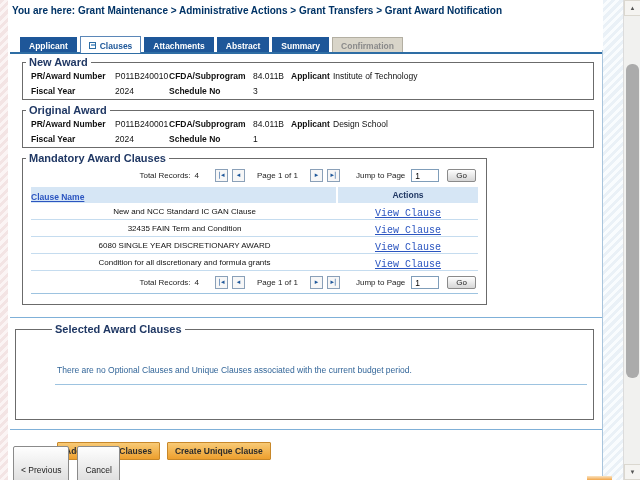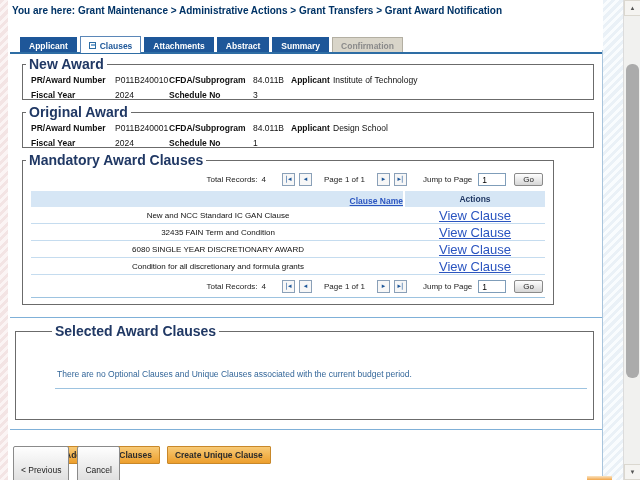--- a/index.html
+++ b/index.html
@@ -37,50 +37,50 @@
   .tab { background:#1E5799; color:#fff; font-size:8.5px; font-weight:bold; padding:3px 8px 0 8px;
     margin-right:3px; height:15px; border:1px solid #1E5799; border-bottom:none; white-space:nowrap; }
   .tab.active { background:#fff; color:#1E5799; border:1px solid #5B87B8; border-bottom:none; height:17px; margin-top:-1px; padding-top:4px; }
   .tab.disabled { background:#D9D5C9; color:#8a8a8a; border:1px solid #B3AFA2; border-bottom:none; }
   .tab-ico { display:inline-block; width:7px; height:7px; border:1px solid #2E6DA4; background:#fff; margin-right:4px; }
   .tab-ico span { display:block; width:4px; height:2px; background:#7AA7D0; margin:1px; }
   .tab-underline { position:absolute; left:10px; top:52px; width:592px; height:2px; background:#2E6DA4; z-index:1; }
 
   
   fieldset { position:absolute; border:1px solid #6b6b6b; background:#fff; }
-  legend { font-size:14px; font-weight:bold; color:#203864; padding:0 3px; margin-left:3px; }
+  legend { font-size:11px; font-weight:bold; color:#203864; padding:0 3px; margin-left:3px; }
   .fs-new { left:22px; top:56px;  width:572px; height:44px; }
   .fs-orig { left:22px; top:104px; width:572px; height:44px; }
-  .fs-mand { left:22px; top:152px; width:532px; height:153px; }
+  .fs-mand { left:22px; top:152px; width:465px; height:153px; }
   .fs-sel  { left:15px; top:323px; width:579px; height:97px;padding-left:33px; }
 
   .fr { display:flex; padding:2px 8px 0 8px; font-size:8.5px; line-height:13px; }
   .fl { font-weight:bold; }
   .c1l{width:84px;} .c1v{width:54px;} .c2l{width:84px;} .c2v{width:38px;} .c3l{width:42px;} .c3v{flex:1;}
 
   
   .pag { display:flex; align-items:center; justify-content:flex-end; margin:5px 10px 0 0; font-size:8px; color:#222; }
   .pag .lbl { margin-right:4px; }
   .pag .sp14{width:14px;} .pag .sp10{width:10px;}
   .nav-btn { width:13px; height:13px; border:1px solid #8aa0b8; background:#f7f7f7; color:#1E5799;
     font-family:"DejaVu Sans", sans-serif; font-size:7px; line-height:11px; text-align:center; margin:0 2px; }
   .jump-input { width:28px; height:13px; border:1px solid #7f9db9; font-size:8.5px; padding:0 0 0 3px; margin:0 8px 0 6px; }
   .go-btn { font-size:8px; padding:1px 8px; border:1px solid #8a8a8a; border-radius:2px;
     background:linear-gradient(#fefefe,#d6d6d6); color:#222; }
 
   
   .clause-table { margin:5px 8px 0 8px; }
   .thead { display:flex; background:#D6E6F5; height:16px; align-items:center; }
-  .th1 { flex:1; text-align:right; border-right:2px solid #fff; }
+  .th1 { flex:1; text-align:left; border-right:2px solid #fff; }
   .th2 { width:140px; text-align:center; font-size:8.5px; font-weight:bold; color:#203864; }
   .col-link { font-size:8.5px; font-weight:bold; color:#2B55C0; text-decoration:underline; cursor:pointer; }
   .trow { display:flex; height:17px; align-items:center; border-bottom:1px solid #C5DCEF; }
   .td1 { flex:1; text-align:center; font-size:8px; color:#111; }
   .td2 { width:140px; text-align:center; }
-  .view-link { font-size:13px; color:#2B55C0; text-decoration:underline; cursor:pointer; }
+  .view-link { font-size:10px; color:#2B55C0; text-decoration:underline; cursor:pointer;font-family:Liberation Mono, monospace; }
   .table-bottom { margin:4px 8px 0 8px; border-top:1px solid #9DC3E0; }
 
   
   .hr-blue { position:absolute; left:10px; width:592px; height:1px; background:#7FB0D8; }
   .hr1 { top:317px; } .hr2 { top:429px; }
 
   
   .sel-msg { margin:30px 8px 0 8px; font-size:8.5px; color:#336699; }
   .sel-hr { margin:9px 6px 0 6px; border-top:1px solid #9DC3E0; }
   .sel-btns { margin:9px 0 0 8px; display:flex; gap:7px; }

